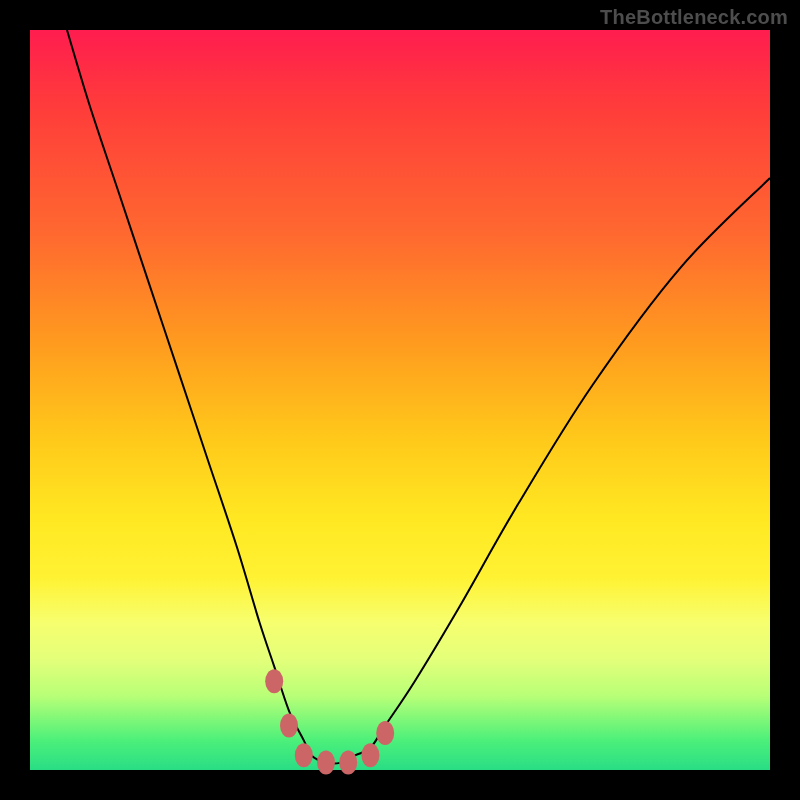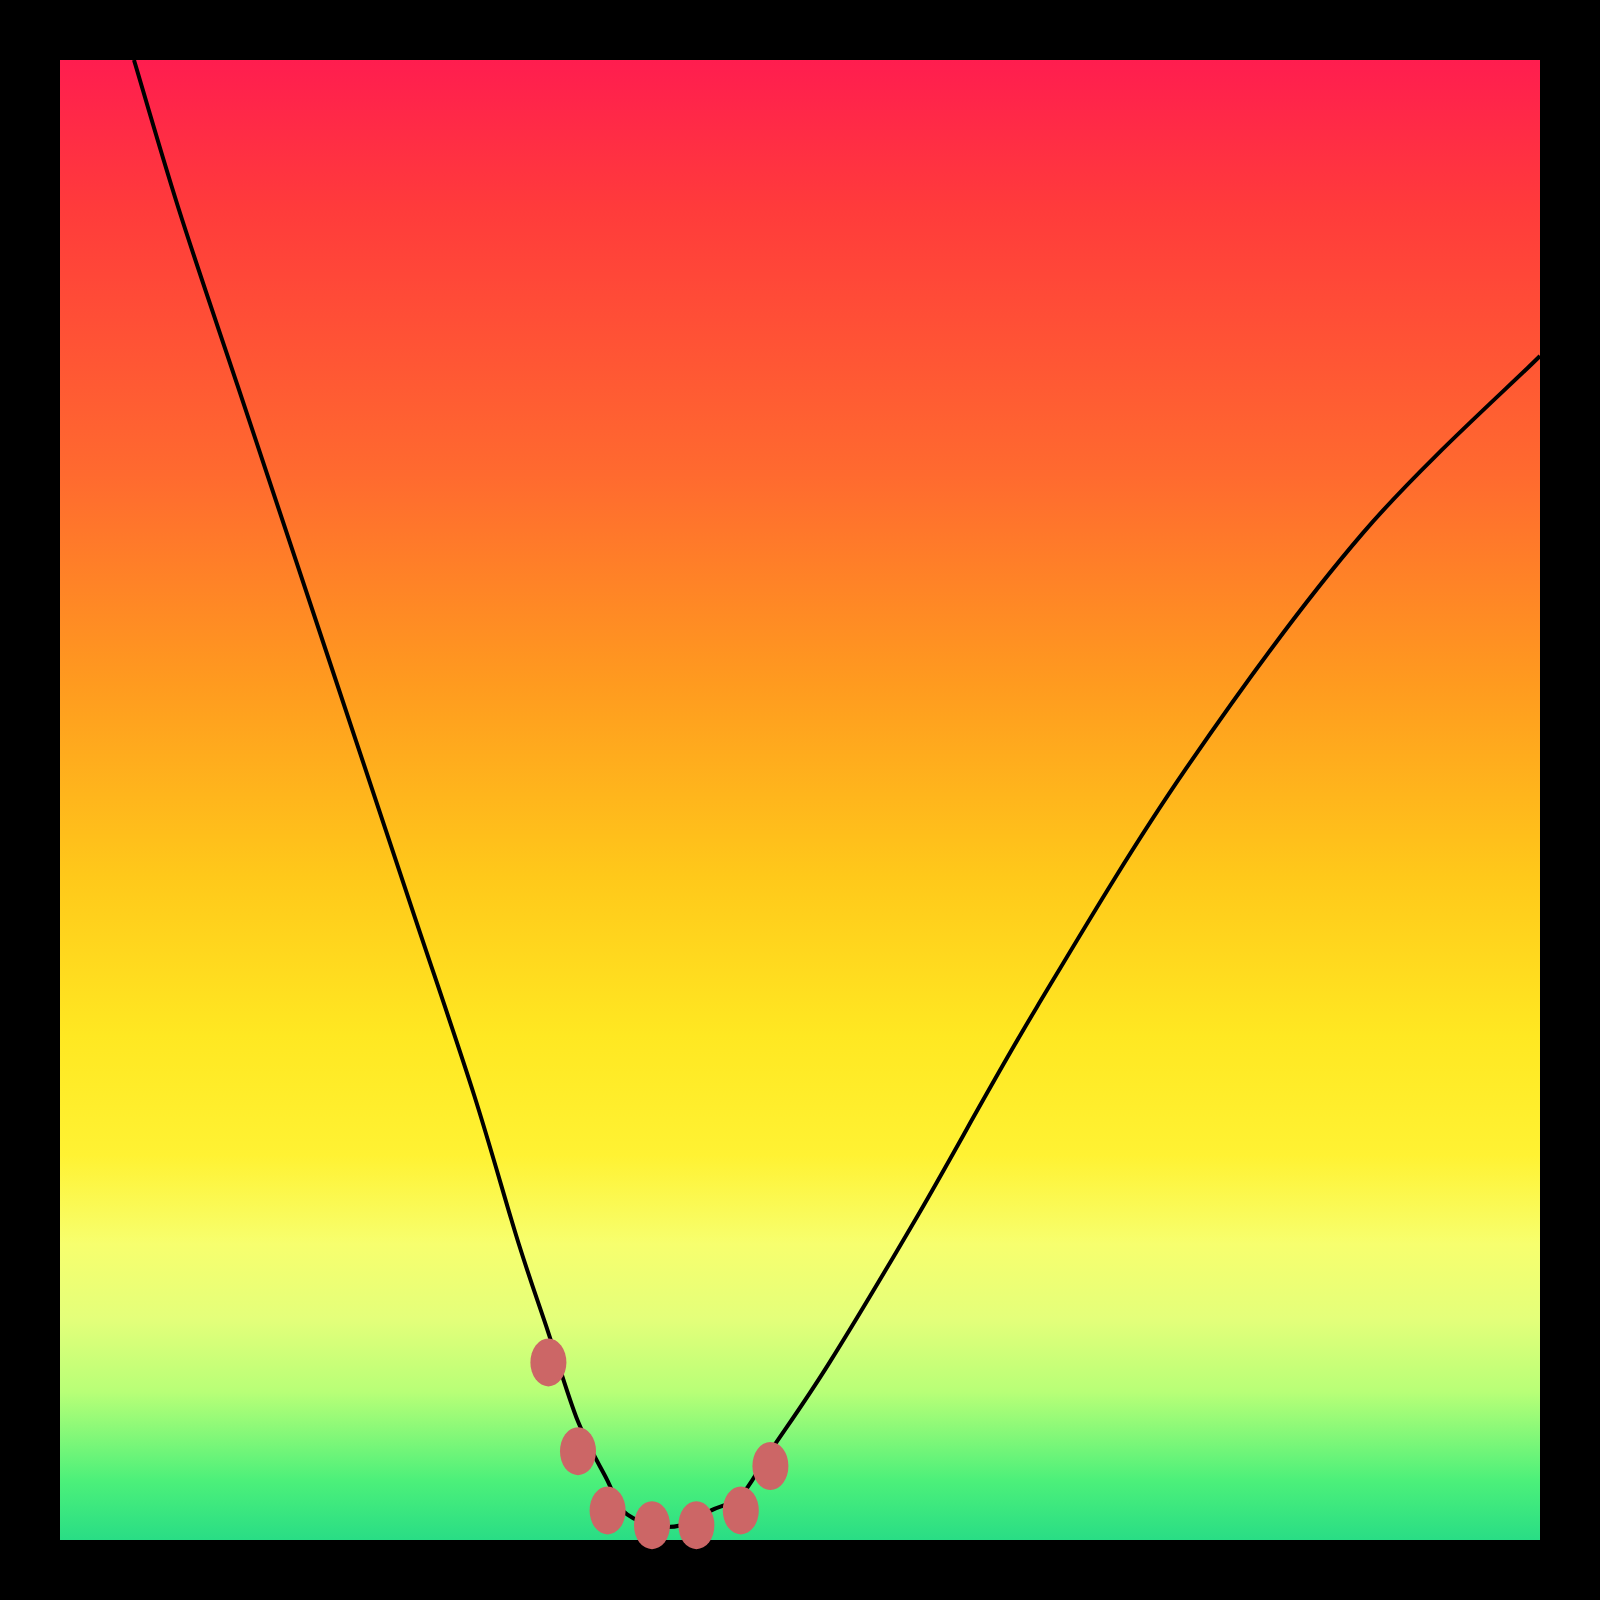--- a/index.html
+++ b/index.html
@@ -80,14 +80,15 @@
           <ellipse cx="259.0" cy="695.6" rx="9" ry="12" class="marker"></ellipse>
           <ellipse cx="273.8" cy="725.2" rx="9" ry="12" class="marker"></ellipse>
           <ellipse cx="296.0" cy="732.6" rx="9" ry="12" class="marker"></ellipse>
           <ellipse cx="318.2" cy="732.6" rx="9" ry="12" class="marker"></ellipse>
           <ellipse cx="340.4" cy="725.2" rx="9" ry="12" class="marker"></ellipse>
           <ellipse cx="355.2" cy="703.0" rx="9" ry="12" class="marker"></ellipse>
         </g>
     </svg>
   </div>
 
+  <div class="watermark">TheBottleneck.com</div>
 
 </div>
 
 </body></html>

